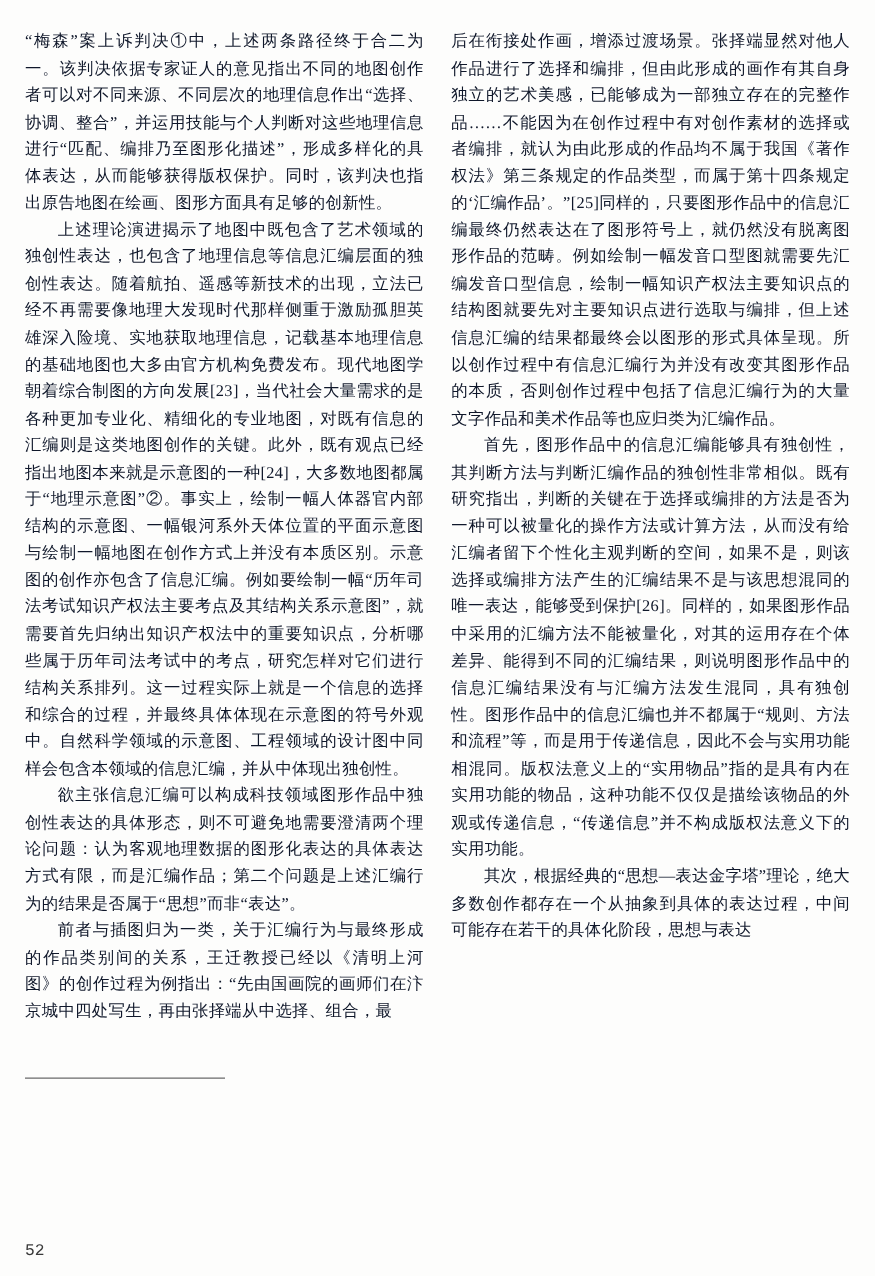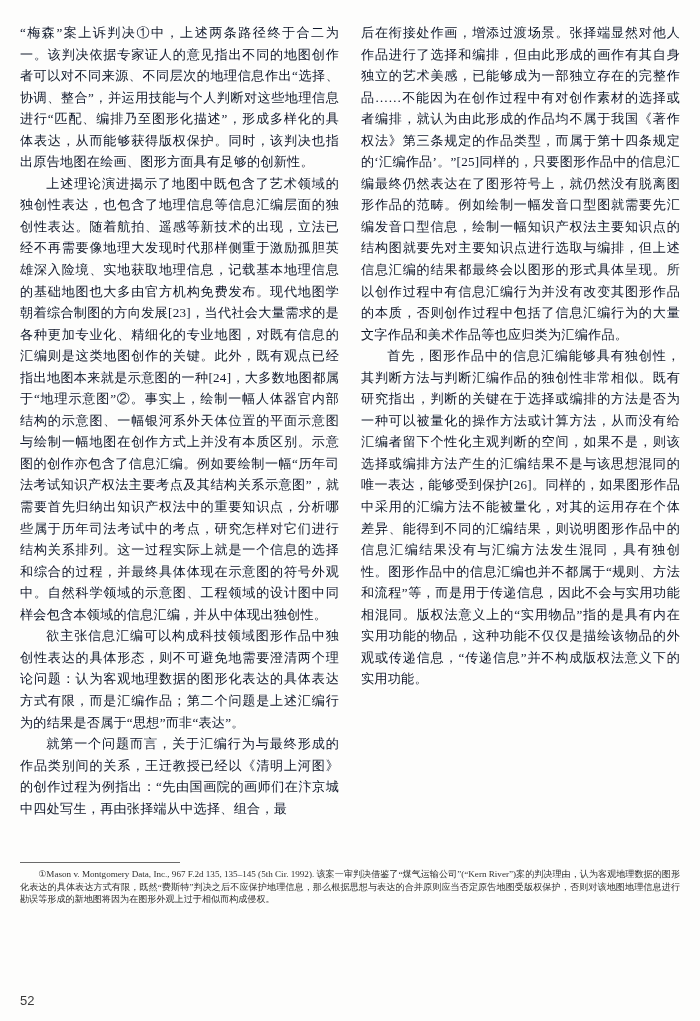--- a/index.html
+++ b/index.html
@@ -68,44 +68,44 @@
     text-indent: 2em;
     color: #2e2e2e;
     word-break: break-all;
   }
   .page-number {
     position: absolute;
     left: 20px;
     top: 993px;
     font-size: 13px;
     color: #3a3a3a;
-    font-family: Liberation Sans, sans-serif;
+    font-family: Liberation Mono, monospace;
   }
 </style>
 </head>
 <body>
 
 <div class="page">
 
   <div class="columns">
 
     <div class="col">
       <p class="body-par noindent">“梅森”案上诉判决①中，上述两条路径终于合二为一。该判决依据专家证人的意见指出不同的地图创作者可以对不同来源、不同层次的地理信息作出“选择、协调、整合”，并运用技能与个人判断对这些地理信息进行“匹配、编排乃至图形化描述”，形成多样化的具体表达，从而能够获得版权保护。同时，该判决也指出原告地图在绘画、图形方面具有足够的创新性。</p>
       <p class="body-par">上述理论演进揭示了地图中既包含了艺术领域的独创性表达，也包含了地理信息等信息汇编层面的独创性表达。随着航拍、遥感等新技术的出现，立法已经不再需要像地理大发现时代那样侧重于激励孤胆英雄深入险境、实地获取地理信息，记载基本地理信息的基础地图也大多由官方机构免费发布。现代地图学朝着综合制图的方向发展[23]，当代社会大量需求的是各种更加专业化、精细化的专业地图，对既有信息的汇编则是这类地图创作的关键。此外，既有观点已经指出地图本来就是示意图的一种[24]，大多数地图都属于“地理示意图”②。事实上，绘制一幅人体器官内部结构的示意图、一幅银河系外天体位置的平面示意图与绘制一幅地图在创作方式上并没有本质区别。示意图的创作亦包含了信息汇编。例如要绘制一幅“历年司法考试知识产权法主要考点及其结构关系示意图”，就需要首先归纳出知识产权法中的重要知识点，分析哪些属于历年司法考试中的考点，研究怎样对它们进行结构关系排列。这一过程实际上就是一个信息的选择和综合的过程，并最终具体体现在示意图的符号外观中。自然科学领域的示意图、工程领域的设计图中同样会包含本领域的信息汇编，并从中体现出独创性。</p>
       <p class="body-par">欲主张信息汇编可以构成科技领域图形作品中独创性表达的具体形态，则不可避免地需要澄清两个理论问题：认为客观地理数据的图形化表达的具体表达方式有限，而是汇编作品；第二个问题是上述汇编行为的结果是否属于“思想”而非“表达”。</p>
-      <p class="body-par">就第一个问题而言，关于汇编行为与最终形成的作品类别间的关系，王迁教授已经以《清明上河图》的创作过程为例指出：“先由国画院的画师们在汴京城中四处写生，再由张择端从中选择、组合，最</p>
+      <p class="body-par">前者与插图归为一类，关于汇编行为与最终形成的作品类别间的关系，王迁教授已经以《清明上河图》的创作过程为例指出：“先由国画院的画师们在汴京城中四处写生，再由张择端从中选择、组合，最</p>
     </div>
 
     <div class="col">
       <p class="body-par noindent">后在衔接处作画，增添过渡场景。张择端显然对他人作品进行了选择和编排，但由此形成的画作有其自身独立的艺术美感，已能够成为一部独立存在的完整作品……不能因为在创作过程中有对创作素材的选择或者编排，就认为由此形成的作品均不属于我国《著作权法》第三条规定的作品类型，而属于第十四条规定的‘汇编作品’。”[25]同样的，只要图形作品中的信息汇编最终仍然表达在了图形符号上，就仍然没有脱离图形作品的范畴。例如绘制一幅发音口型图就需要先汇编发音口型信息，绘制一幅知识产权法主要知识点的结构图就要先对主要知识点进行选取与编排，但上述信息汇编的结果都最终会以图形的形式具体呈现。所以创作过程中有信息汇编行为并没有改变其图形作品的本质，否则创作过程中包括了信息汇编行为的大量文字作品和美术作品等也应归类为汇编作品。</p>
       <p class="body-par">首先，图形作品中的信息汇编能够具有独创性，其判断方法与判断汇编作品的独创性非常相似。既有研究指出，判断的关键在于选择或编排的方法是否为一种可以被量化的操作方法或计算方法，从而没有给汇编者留下个性化主观判断的空间，如果不是，则该选择或编排方法产生的汇编结果不是与该思想混同的唯一表达，能够受到保护[26]。同样的，如果图形作品中采用的汇编方法不能被量化，对其的运用存在个体差异、能得到不同的汇编结果，则说明图形作品中的信息汇编结果没有与汇编方法发生混同，具有独创性。图形作品中的信息汇编也并不都属于“规则、方法和流程”等，而是用于传递信息，因此不会与实用功能相混同。版权法意义上的“实用物品”指的是具有内在实用功能的物品，这种功能不仅仅是描绘该物品的外观或传递信息，“传递信息”并不构成版权法意义下的实用功能。</p>
+      <p class="body-par">其次，根据经典的“思想—表达金字塔”理论，绝大多数创作都存在一个从抽象到具体的表达过程，中间可能存在若干的具体化阶段，思想与表达</p>
     </div>
 
   </div>
 
   <div class="footnotes">
     <div class="fn-rule"></div>
-    <p class="footnote">①Mason v. Montgomery Data, Inc., 967 F.2d 135, 135–145 (5th Cir. 1992). 该案一审判决借鉴了“煤气运输公司”(“Kern River”)案的判决理由，认为客观地理数据的图形化表达的具体表达方式有限，既然“费斯特”判决之后不应保护地理信息，那么根据思想与表达的合并原则应当否定原告地图受版权保护，否则对该地图地理信息进行勘误等形成的新地图将因为在图形外观上过于相似而构成侵权。</p>
   </div>
 
   <div class="page-number">52</div>
 
 </div>
 
 </body></html>

